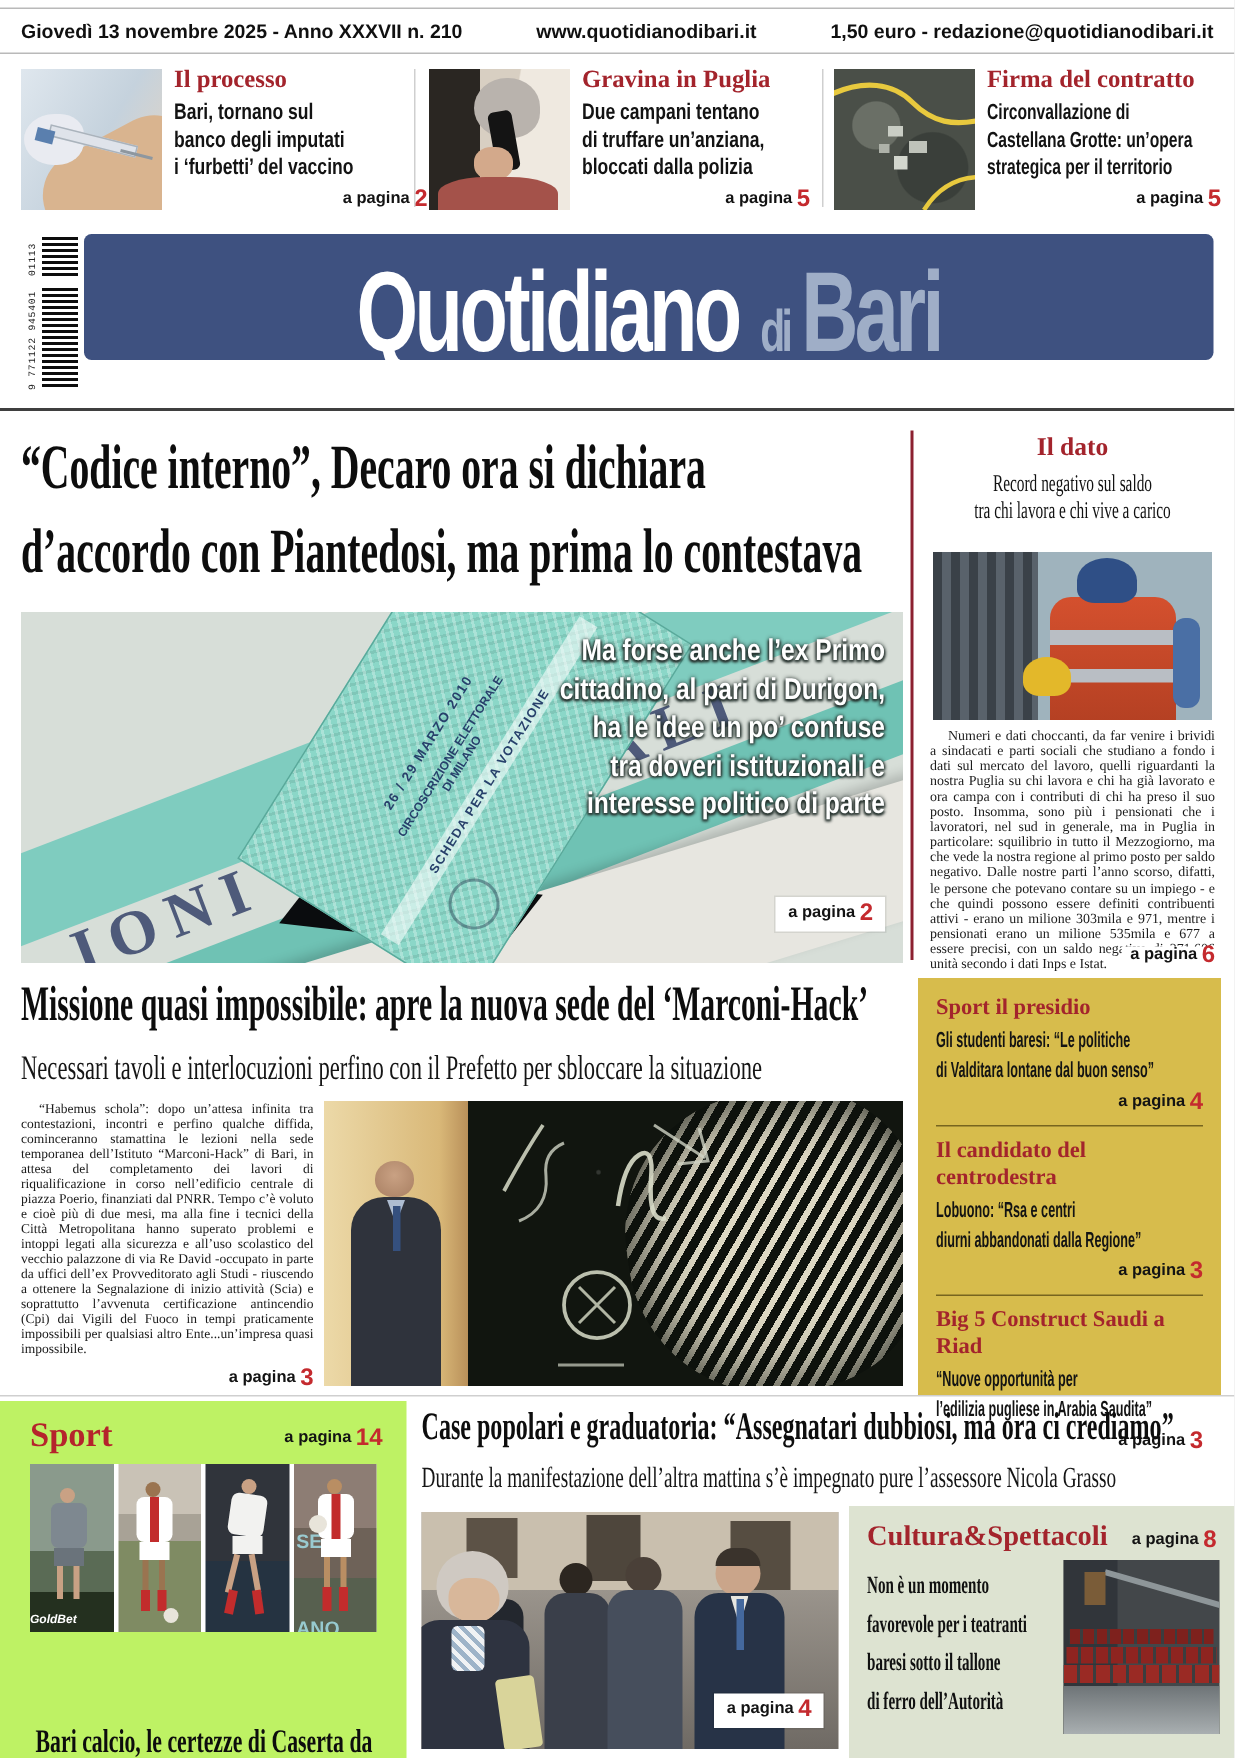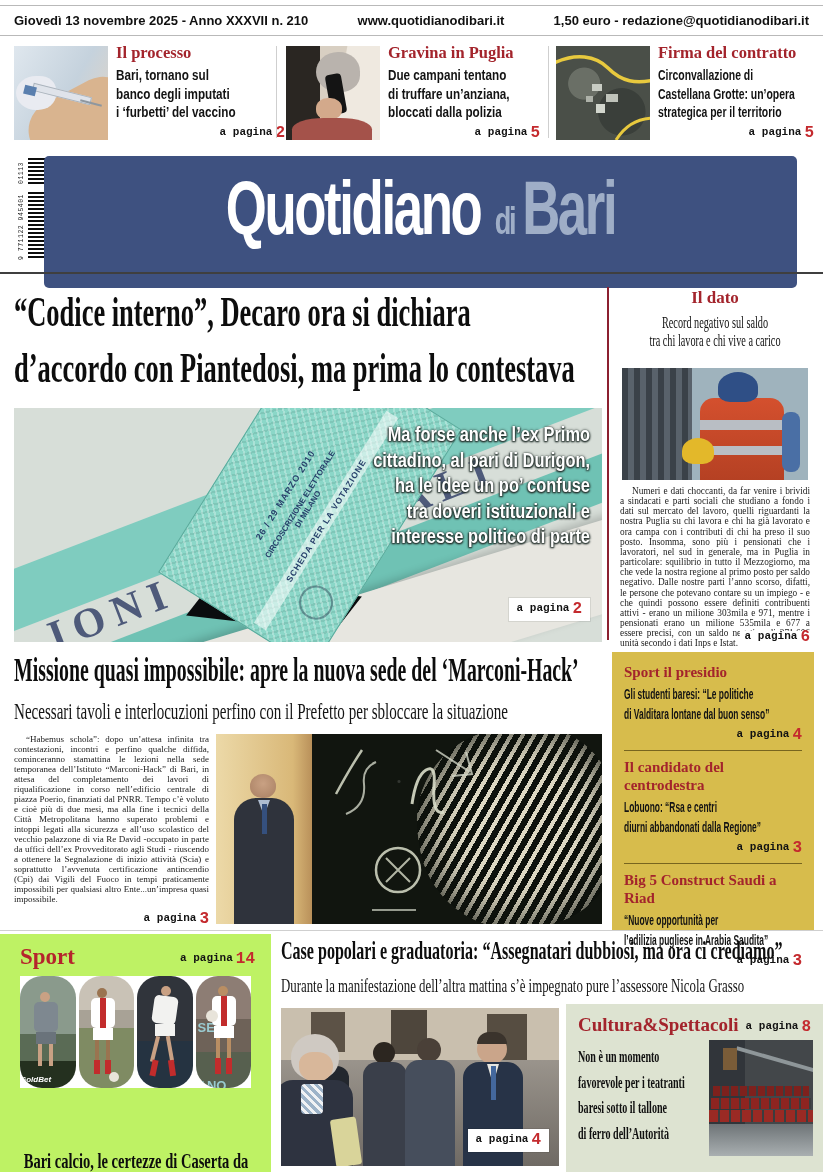--- a/index.html
+++ b/index.html
@@ -19,24 +19,24 @@
           display:flex;align-items:center;justify-content:space-between;padding:0 14px;
           font-family:"Liberation Sans",sans-serif;font-weight:bold;font-size:13px;color:#101010;}
   
   .teaser{position:absolute;top:44px;height:98px;}
   .teaser .timg{position:absolute;left:0;top:2px;width:94px;height:94px;overflow:hidden;}
   .teaser .ttext{position:absolute;left:102px;top:0;right:0;bottom:0;}
   .kick{font-weight:bold;color:#A3242C;}
   .tkick{font-size:16.5px;line-height:18px;}
   .thead{font-family:"Liberation Sans",sans-serif;font-weight:bold;font-size:15px;line-height:18.5px;color:#131313;margin-top:4px;}
   .tsep{position:absolute;top:46px;width:1px;height:92px;background:#cfcfcf;}
-  .chip{font-family:Liberation Mono, monospace;font-weight:bold;font-size:11px;color:#131313;white-space:nowrap;}
+  .chip{font-family:Liberation Sans, sans-serif;font-weight:bold;font-size:11px;color:#131313;white-space:nowrap;}
   .chip b{color:#C42A2E;font-size:16px;margin-left:3px;vertical-align:-2px;}
   
-  .masthead{position:absolute;left:44px;top:156px;width:753px;height:132px;background:#3E5180;border-radius:5px;}
+  .masthead{position:absolute;left:56px;top:156px;width:753px;height:84px;background:#3E5180;border-radius:5px;}
   .mast-lockup{position:absolute;left:0;top:8px;width:753px;display:flex;justify-content:center;align-items:baseline;
                transform:scale(.8,1.15);transform-origin:center top;
                font-family:"Liberation Sans",sans-serif;font-weight:bold;letter-spacing:-3px;}
   .mast-main{font-size:66px;color:#fff;}
   .mast-di{font-size:34px;color:#9FAEC7;margin:0 10px 0 18px;}
   .mast-bari{font-size:66px;color:#9FAEC7;}
   .mast-sub{position:absolute;left:0;bottom:9px;width:753px;display:flex;justify-content:center;gap:130px;
             font-family:"Liberation Sans",sans-serif;font-weight:bold;color:#fff;}
   .mast-tag{font-size:13px;}
   .mast-founder{font-size:11px;}
@@ -68,21 +68,21 @@
   .yitem{padding:7px 0 6px;border-bottom:1px solid #77651f;}
   .yitem:last-child{border-bottom:none;}
   .ykick{font-size:15px;line-height:18px;}
   .yhead{font-family:"Liberation Sans",sans-serif;font-weight:bold;font-size:14.5px;line-height:20px;color:#131313;margin-top:3px;}
   .ychip{display:block;text-align:right;margin-top:2px;}
   
   .sportbox{position:absolute;left:0;top:934px;width:271px;height:238px;background:#bef264;}
   .sport-kick{position:absolute;left:20px;top:10px;font-size:23px;color:#B5242C;font-weight:bold;}
   .sport-chip{position:absolute;right:16px;top:16px;}
   .sport-photos{position:absolute;left:20px;top:42px;width:231px;height:112px;background:#fff;display:flex;gap:3px;}
-  .pcell{position:relative;flex:1;overflow:hidden;border-radius:22px;}
+  .pcell{position:relative;flex:1;overflow:hidden;}
   .sport-head{position:absolute;left:20px;top:164px;width:231px;font-weight:bold;font-size:22px;line-height:29px;color:#0d0d0d;margin-top:48px;}
   .case-head{position:absolute;left:281px;top:936px;font-weight:bold;font-size:26px;line-height:30px;color:#0d0d0d;}
   .case-sub{position:absolute;left:281px;top:974px;font-size:19.5px;line-height:24px;color:#151515;}
   .crowdphoto{position:absolute;left:281px;top:1008px;width:278px;height:158px;overflow:hidden;background:#a39d94;}
   .cultbox{position:absolute;left:566px;top:1004px;width:257px;height:168px;background:#DDE3D1;box-sizing:border-box;}
   .cult-kick{position:absolute;left:12px;top:10px;font-size:19px;}
   .cult-chip{position:absolute;right:12px;top:14px;}
   .cult-head{position:absolute;left:12px;top:40px;width:130px;font-weight:bold;font-size:16.5px;line-height:25.5px;color:#101010;}
   .cult-photo{position:absolute;right:10px;top:36px;width:104px;height:116px;overflow:hidden;background:#43474a;}
   

